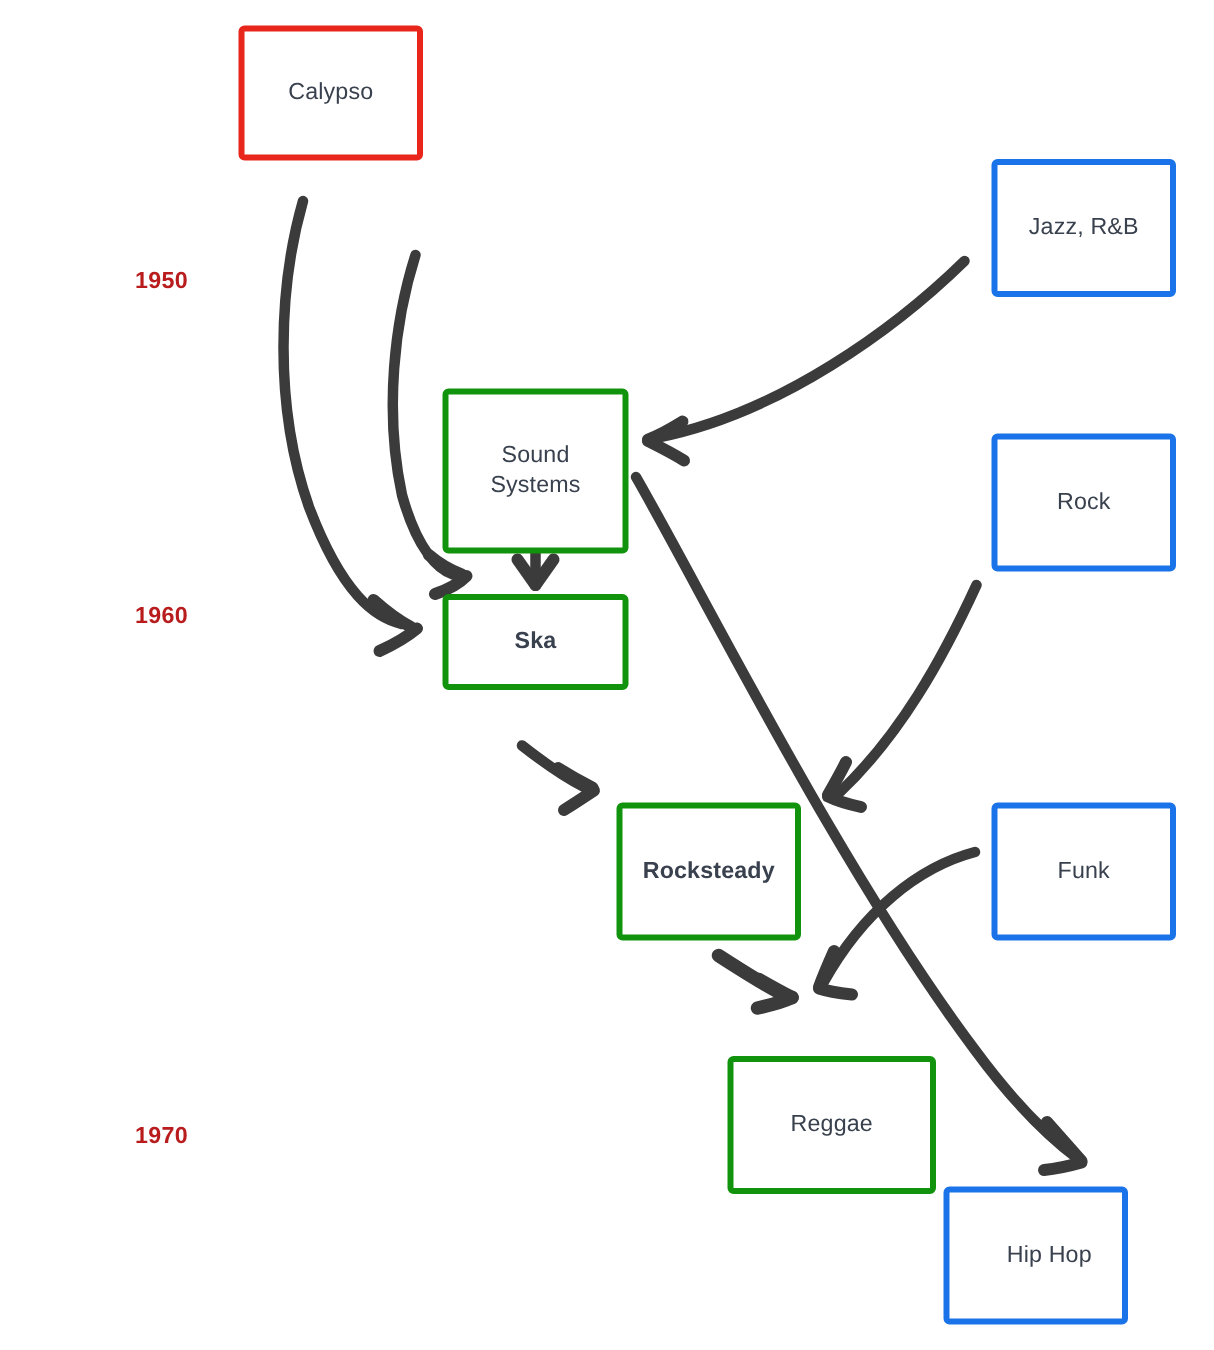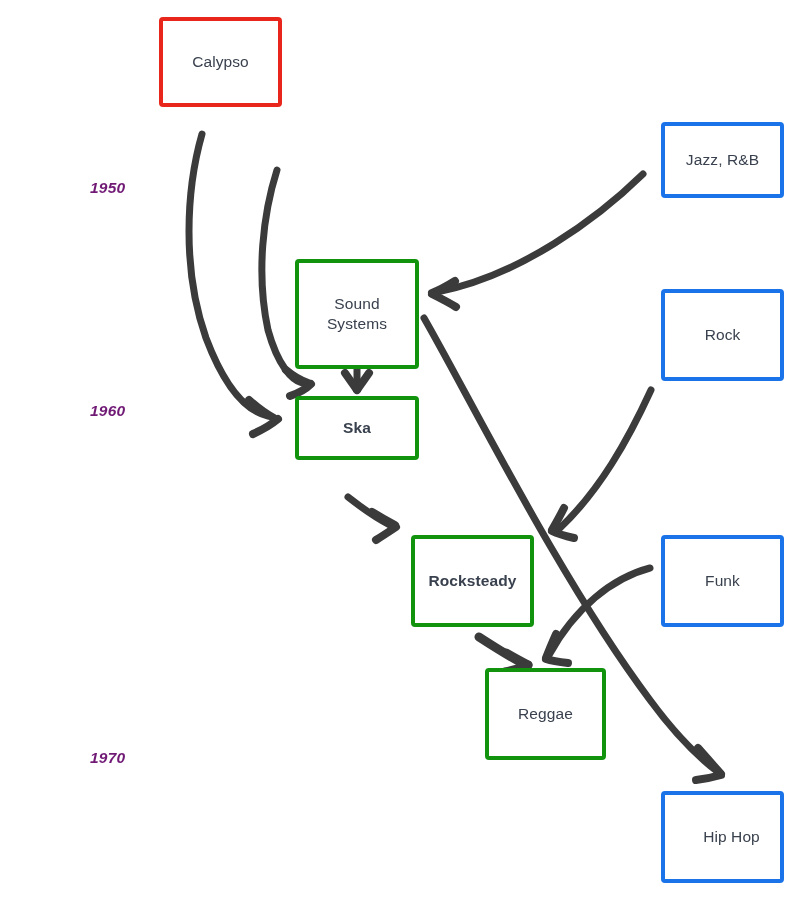--- a/index.html
+++ b/index.html
@@ -45,24 +45,23 @@
     line-height: 1.28;
     color: #39414e;
     letter-spacing: 0.1px;
     white-space: pre-line;
   }
   .year {
     position: absolute;
     font-family: "Liberation Sans", sans-serif;
     font-size: 15.5px;
     font-weight: bold;
-    color: #701a75;
+    color: #b91c1c;
     letter-spacing: 0.2px;
     z-index: 2;
-    font-style: italic;
   }
 </style>
 </head>
 <body>
 
 <div id="canvas">
 
   <svg id="edges" viewBox="0 0 809 900" xmlns="http://www.w3.org/2000/svg">
     <g fill="none" stroke="#3b3b3b" stroke-width="7" stroke-linecap="round" stroke-linejoin="round">
 
@@ -138,33 +137,33 @@
   </div>
 
   <div class="node" style="left:295px; top:396px; width:124px; height:64px; border-color:#12930e;font-weight:bold;">
     <span class="node-label">Ska</span>
   </div>
 
   <div class="node" style="left:411px; top:535px; width:123px; height:92px; border-color:#12930e;font-weight:bold;">
     <span class="node-label">Rocksteady</span>
   </div>
 
-  <div class="node" style="left:485px; top:668px; width:121px; height:92px; border-color:#12930e;">
+  <div class="node" style="left:485px; top:704px; width:139px; height:92px; border-color:#12930e;">
     <span class="node-label">Reggae</span>
   </div>
 
-  <div class="node" style="left:661px; top:122px; width:123px; height:76px; border-color:#1a73e8;">
+  <div class="node" style="left:661px; top:106px; width:123px; height:92px; border-color:#1a73e8;">
     <span class="node-label">Jazz, R&amp;B</span>
   </div>
 
   <div class="node" style="left:661px; top:289px; width:123px; height:92px; border-color:#1a73e8;">
     <span class="node-label">Rock</span>
   </div>
 
   <div class="node" style="left:661px; top:535px; width:123px; height:92px; border-color:#1a73e8;">
     <span class="node-label">Funk</span>
   </div>
 
-  <div class="node" style="left:661px; top:791px; width:123px; height:92px; border-color:#1a73e8;padding-left:18px;">
+  <div class="node" style="left:629px; top:791px; width:123px; height:92px; border-color:#1a73e8;padding-left:18px;">
     <span class="node-label">Hip Hop</span>
   </div>
 
 </div>
 
 </body></html>

